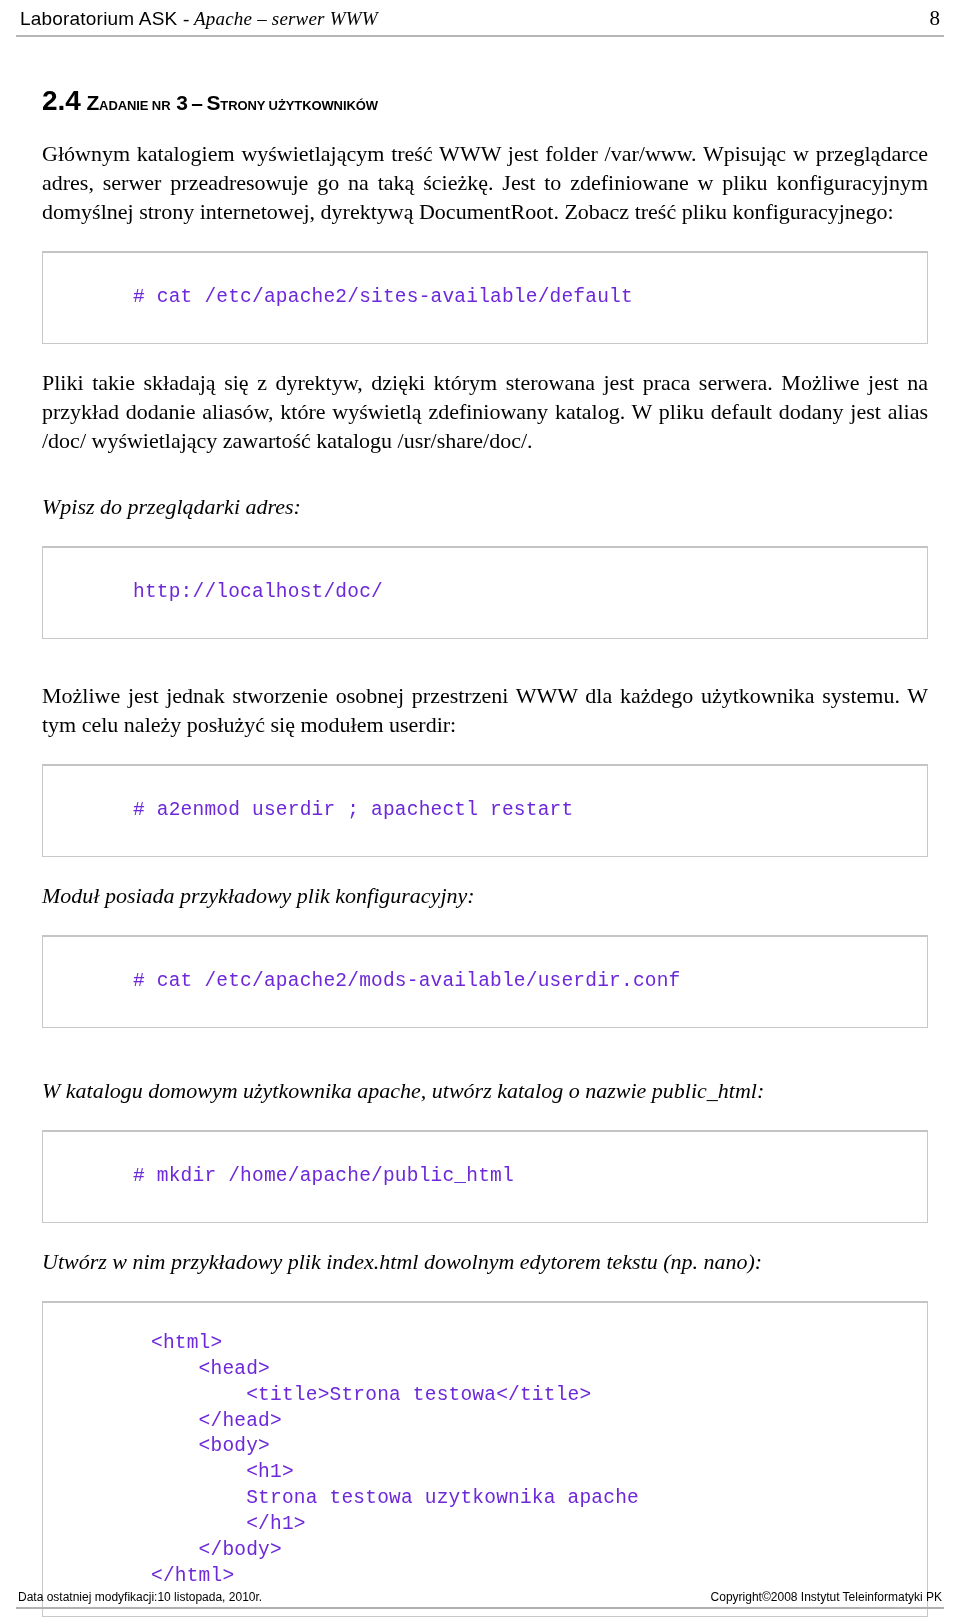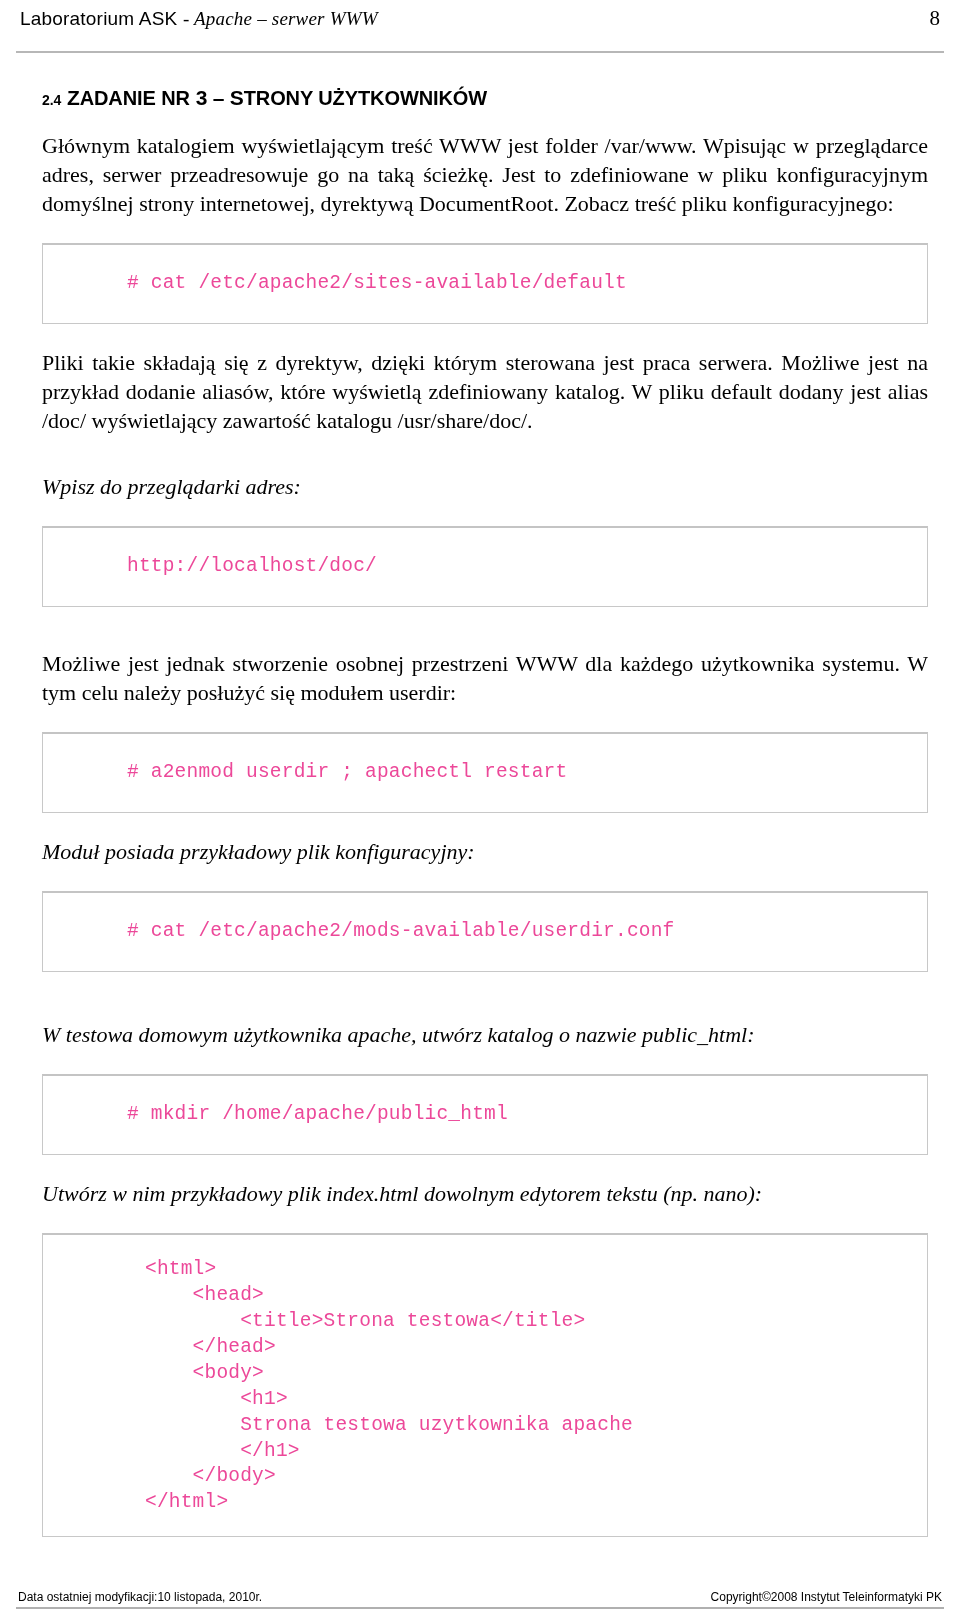--- a/index.html
+++ b/index.html
@@ -26,21 +26,21 @@
     position: absolute;
     top: 0;
     left: 16px;
     right: 16px;
     height: 52px;
   }
   .header-inner {
     display: flex;
     align-items: baseline;
     justify-content: space-between;
-    padding: 6px 4px 20px 4px;
+    padding: 6px 4px 4px 4px;
     border-bottom: 2px solid #b7b7b7;
   }
   .header-title {
     font-family: "Liberation Sans", sans-serif;
     font-size: 19px;
     letter-spacing: 0.2px;
     white-space: nowrap;
   }
   .header-title .it {
     font-family: "Liberation Serif", serif;
@@ -61,23 +61,23 @@
   }
 
   h2.section-title {
     margin: 0 0 22px 0;
     font-family: "Liberation Sans", sans-serif;
     font-weight: bold;
     font-size: 21px;
     letter-spacing: -0.1px;
     line-height: 1.1;
   }
-  h2.section-title .num { font-size: 14px; }
+  h2.section-title .num { font-size: 28px; }
   h2.section-title .cap { font-size: 21px; }
-  h2.section-title .sc  { font-size: 20px; }
+  h2.section-title .sc  { font-size: 13px; }
 
   p.body {
     margin: 0 0 13px 0;
     font-size: 22px;
     line-height: 1.32;
     text-align: justify;
     text-justify: inter-word;
     hyphens: none;
   }
   p.tight { text-align: left; font-style: italic; }
@@ -90,26 +90,26 @@
   .codebox {
     border: 1px solid #c8c8c8;
     border-top: 2px solid #c4c4c4;
     background: #ffffff;
     box-sizing: border-box;
     width: 886px;
     padding: 20px 0 20px 0;
     margin: 0;
   }
   .codebox pre {
-    margin: 6px;
+    margin: 12px;
     padding: 0 0 0 78px;
     font-family: "Liberation Mono", monospace;
     font-size: 19.5px;
     line-height: 1.33;
-    color: #ec4899;
+    color: #6d28d9;
     white-space: pre;
     letter-spacing: 0.2px;
   }
   .codebox.tall { padding: 16px 16px 14px 0; }
   .codebox pre.indent-big { padding-left: 96px; }
 
   
   .footer {
     position: absolute;
     left: 16px;
@@ -190,21 +190,21 @@
 
     <div class="codebox">
       <pre># cat /etc/apache2/mods-available/userdir.conf</pre>
     </div>
 
     <div class="spacer-24"></div>
 
 
     <div class="spacer-24"></div>
 
-    <p class="body tight">W testowa domowym użytkownika apache, utwórz katalog o nazwie public_html:</p>
+    <p class="body tight">W katalogu domowym użytkownika apache, utwórz katalog o nazwie public_html:</p>
 
     <div class="spacer-12"></div>
 
     <div class="codebox">
       <pre># mkdir /home/apache/public_html</pre>
     </div>
 
     <div class="spacer-24"></div>
 
     <p class="body tight">Utwórz w nim przykładowy plik index.html dowolnym edytorem tekstu (np. nano):</p>

